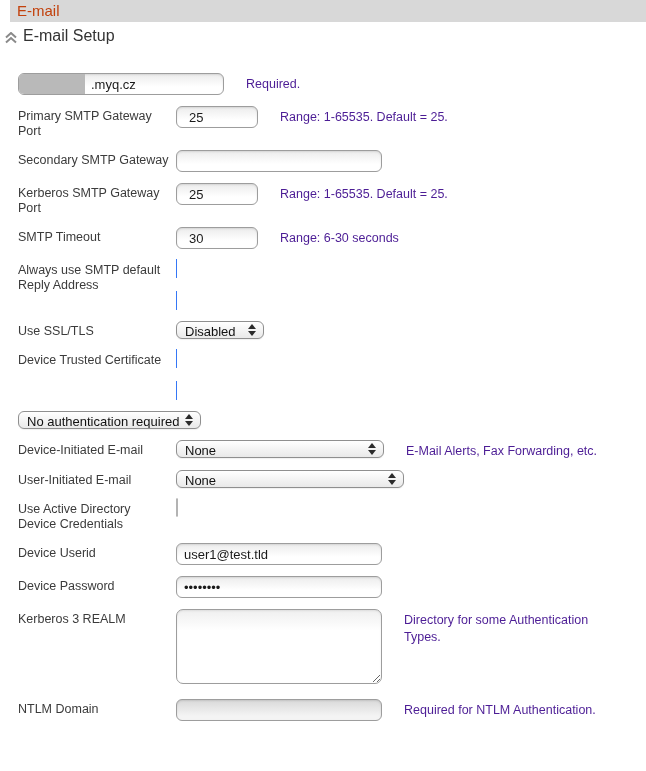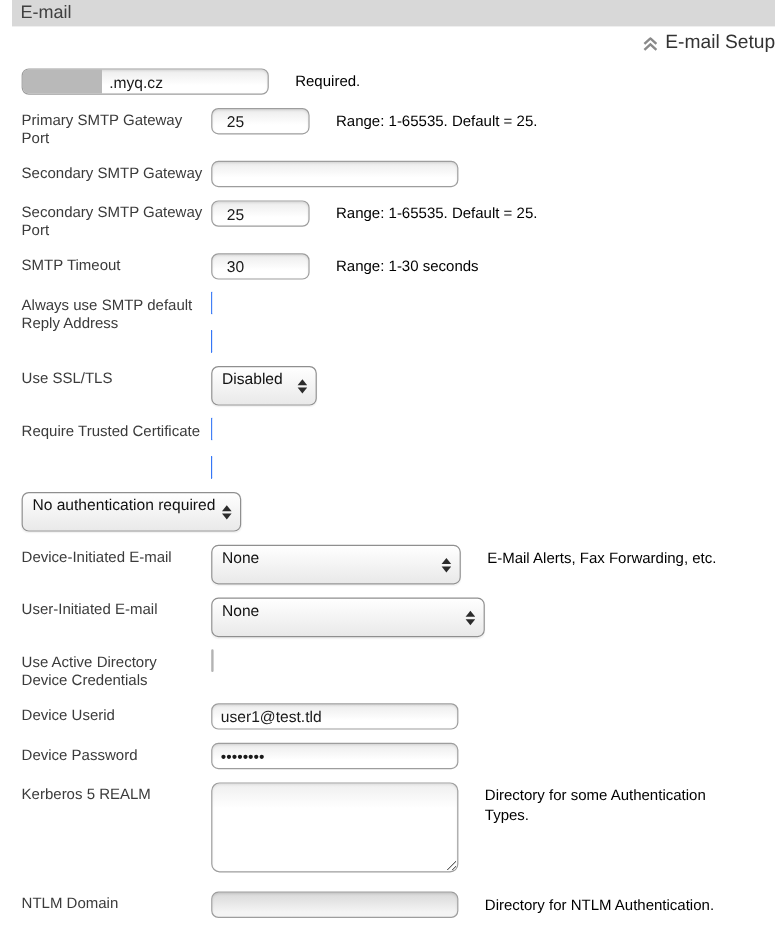--- a/index.html
+++ b/index.html
@@ -11,46 +11,45 @@
     overflow:hidden;
   }
   
   .titlebar {
     margin-left:10px;
     height:22px;
     background:#d8d8d8;
     line-height:22px;
     padding-left:7px;
     font-size:15px;
-    color:#404040;
+    color:#c2410c;
   }
   
   .section-header {
     display:flex; align-items:center;
     padding:5px 0 4px 4px;
-    margin-bottom:8px;
-    justify-content:flex-end;
+    margin-bottom:24px;
   }
   .section-header .collapse { width:14px; height:12px; margin-right:5px; cursor:pointer; }
   .section-header .title { font-size:16px; color:#333; }
 
   .form { padding-left:18px; }
 
   .row { display:flex; align-items:flex-start; margin-bottom:11px; }
   .lbl {
     width:158px; flex:0 0 158px;
     font-size:12.5px; line-height:1.2;
     color:#3b3b3b;
     padding-top:3px; padding-right:4px;
   }
   .ctl { flex:0 0 auto; }
   .hint {
     margin-left:22px;
     font-size:12.5px; line-height:1.3;
-    color:#000000;
+    color:#4c1d95;
     padding-top:3px;
     max-width:212px;
   }
 
   
   .field {
     height:22px;
     border:1px solid #9d9d9d;
     border-radius:6px;
     background:linear-gradient(180deg,#ececec 0%, #ffffff 65%);
@@ -69,21 +68,21 @@
   .redact {
     position:absolute; left:1px; top:1px;
     width:66px; height:20px;
     background:#b9b9b9;
     border-radius:5px 0 0 5px;
   }
 
   
   .select {
     position:relative;
-    height:33px;
+    height:18px;
     border:1px solid #8f8f8f;
     border-radius:6px;
     background:linear-gradient(180deg,#ffffff 0%, #e9e9e9 100%);
     box-shadow:0 1px 1px rgba(0,0,0,0.06);
     font-size:13px; color:#111;
     line-height:20px;
     padding:0 24px 0 8px;
     cursor:default;
     white-space:nowrap; overflow:hidden;
   }
@@ -168,33 +167,33 @@
   </div>
 
   <div class="row">
     <div class="lbl">Secondary SMTP Gateway</div>
     <div class="ctl">
       <input class="field w-lg" type="text" value="" style="">
     </div>
   </div>
 
   <div class="row">
-    <div class="lbl">Secondary SMTP Gateway Port</div>
+    <div class="lbl">Kerberos SMTP Gateway Port</div>
     <div class="ctl">
       <input class="field w-sm" type="text" value="25" style="">
     </div>
     <div class="hint">Range: 1-65535. Default = 25.</div>
   </div>
 
   <div class="row">
     <div class="lbl">SMTP Timeout</div>
     <div class="ctl">
       <input class="field w-sm" type="text" value="30" style="">
     </div>
-    <div class="hint">Range: 1-30 seconds</div>
+    <div class="hint">Range: 6-30 seconds</div>
   </div>
 
 
   <div class="row">
     <div class="lbl">Always use SMTP default Reply Address</div>
     <div class="ctl">
       <span class="checkbox checked"></span>
     </div>
   </div>
 
@@ -205,21 +204,21 @@
         <span>Disabled</span>
         <span class="arrows">
             <span class="tri-up"></span>
             <span class="tri-down"></span>
           </span>
       </div>
     </div>
   </div>
 
   <div class="row">
-    <div class="lbl">Require Trusted Certificate</div>
+    <div class="lbl">Device Trusted Certificate</div>
     <div class="ctl">
       <span class="checkbox checked"></span>
     </div>
   </div>
 
   <div class="row">
     <div class="ctl">
       <div class="select sel-auth">
         <span>No authentication required</span>
         <span class="arrows">
@@ -272,28 +271,28 @@
   </div>
 
   <div class="row">
     <div class="lbl">Device Password</div>
     <div class="ctl">
       <input class="field w-lg" type="text" value="••••••••" style="">
     </div>
   </div>
 
   <div class="row">
-    <div class="lbl">Kerberos 5 REALM</div>
+    <div class="lbl">Kerberos 3 REALM</div>
     <div class="ctl">
       <textarea class="textarea" style=""></textarea>
     </div>
     <div class="hint">Directory for some Authentication Types.</div>
   </div>
 
   <div class="row">
     <div class="lbl">NTLM Domain</div>
     <div class="ctl">
       <input class="field w-lg dim" type="text" value="" style="">
     </div>
-    <div class="hint">Directory for NTLM Authentication.</div>
+    <div class="hint">Required for NTLM Authentication.</div>
   </div>
 
 </div>
 
 </body></html>

